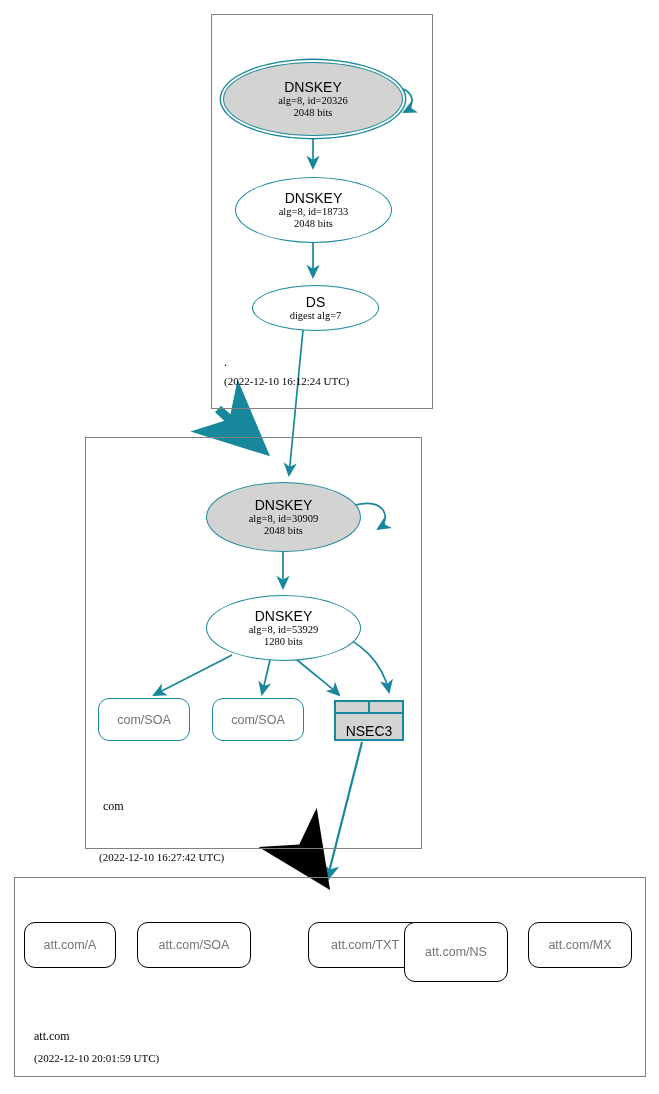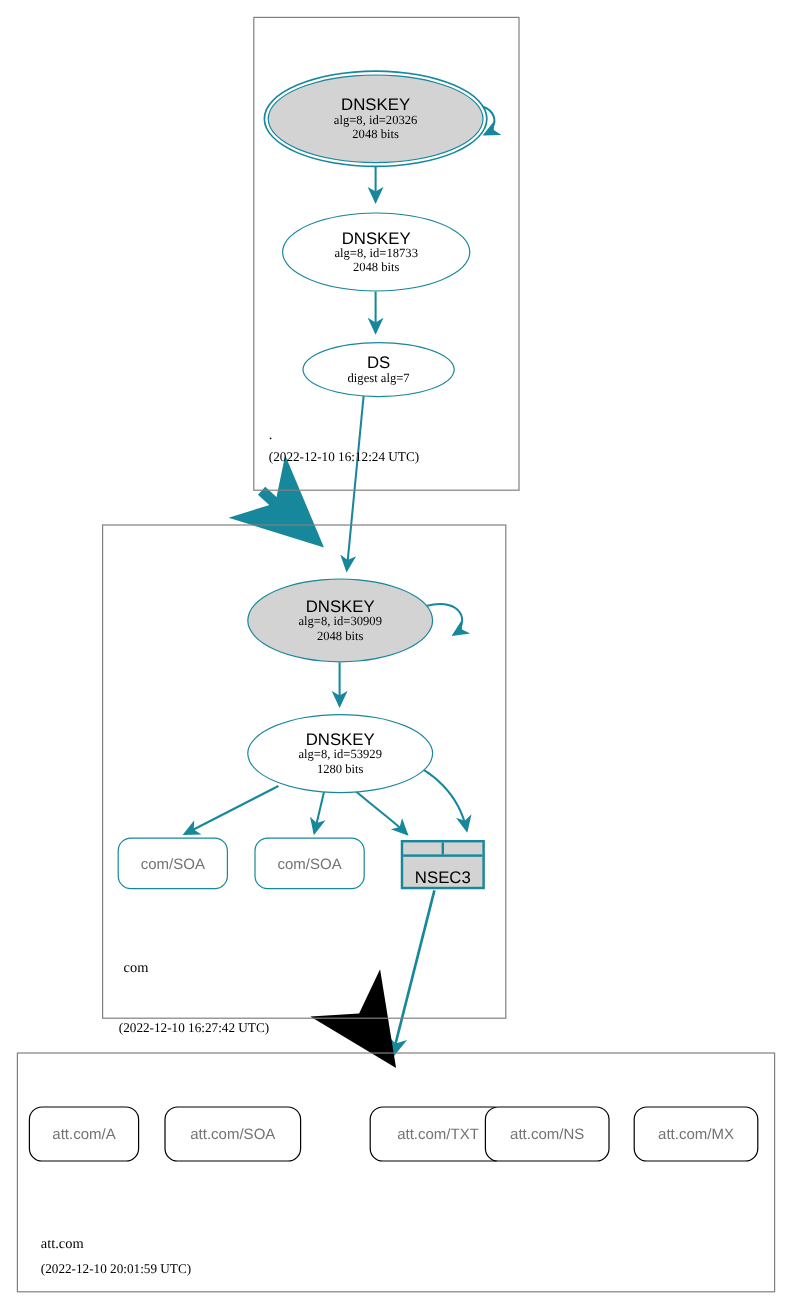--- a/index.html
+++ b/index.html
@@ -161,20 +161,20 @@
 
   <div class="node rrset insecure" style="left:24px;top:922px;width:92px;height:46px;">
     <div class="rr-label">att.com/A</div>
   </div>
   <div class="node rrset insecure" style="left:137px;top:922px;width:114px;height:46px;">
     <div class="rr-label">att.com/SOA</div>
   </div>
   <div class="node rrset insecure" style="left:271px;top:922px;width:114px;height:46px;margin-left:37px;">
     <div class="rr-label">att.com/TXT</div>
   </div>
-  <div class="node rrset insecure" style="left:404px;top:922px;width:104px;height:46px;">
+  <div class="node rrset insecure" style="left:404px;top:922px;width:104px;height:60px;">
     <div class="rr-label">att.com/NS</div>
   </div>
   <div class="node rrset insecure" style="left:528px;top:922px;width:104px;height:46px;">
     <div class="rr-label">att.com/MX</div>
   </div>
 
 </div>
 
 </body></html>

